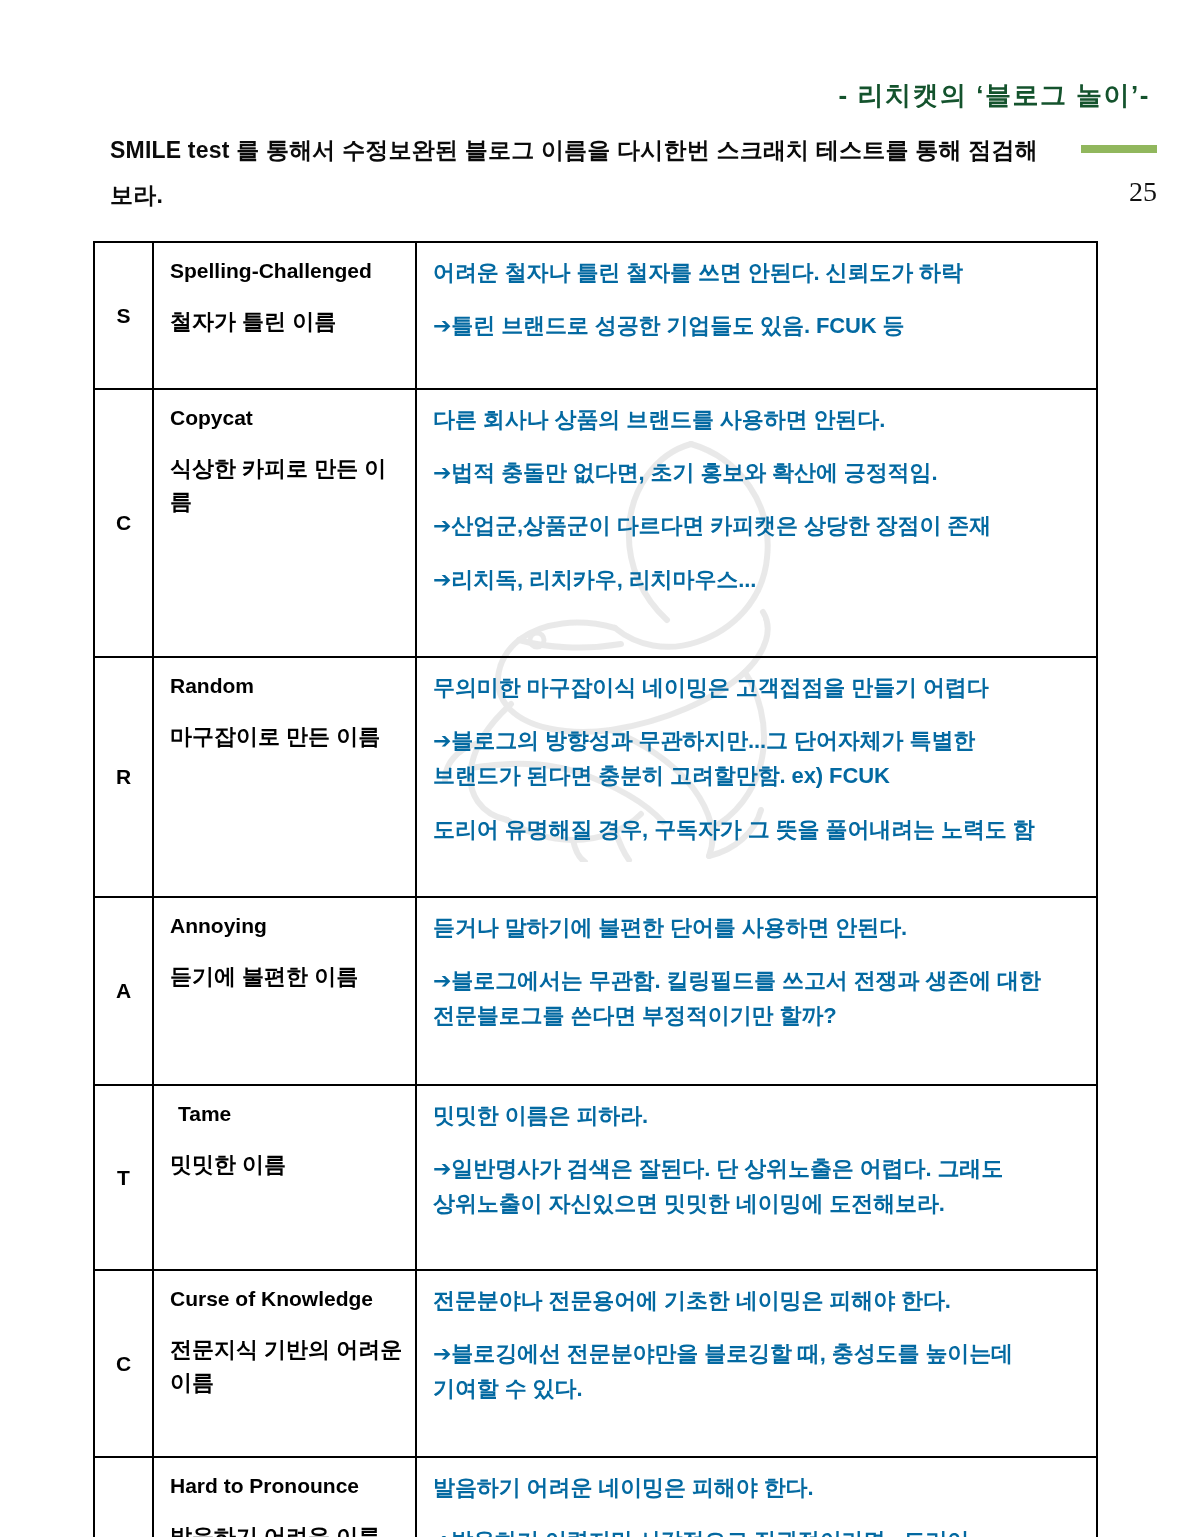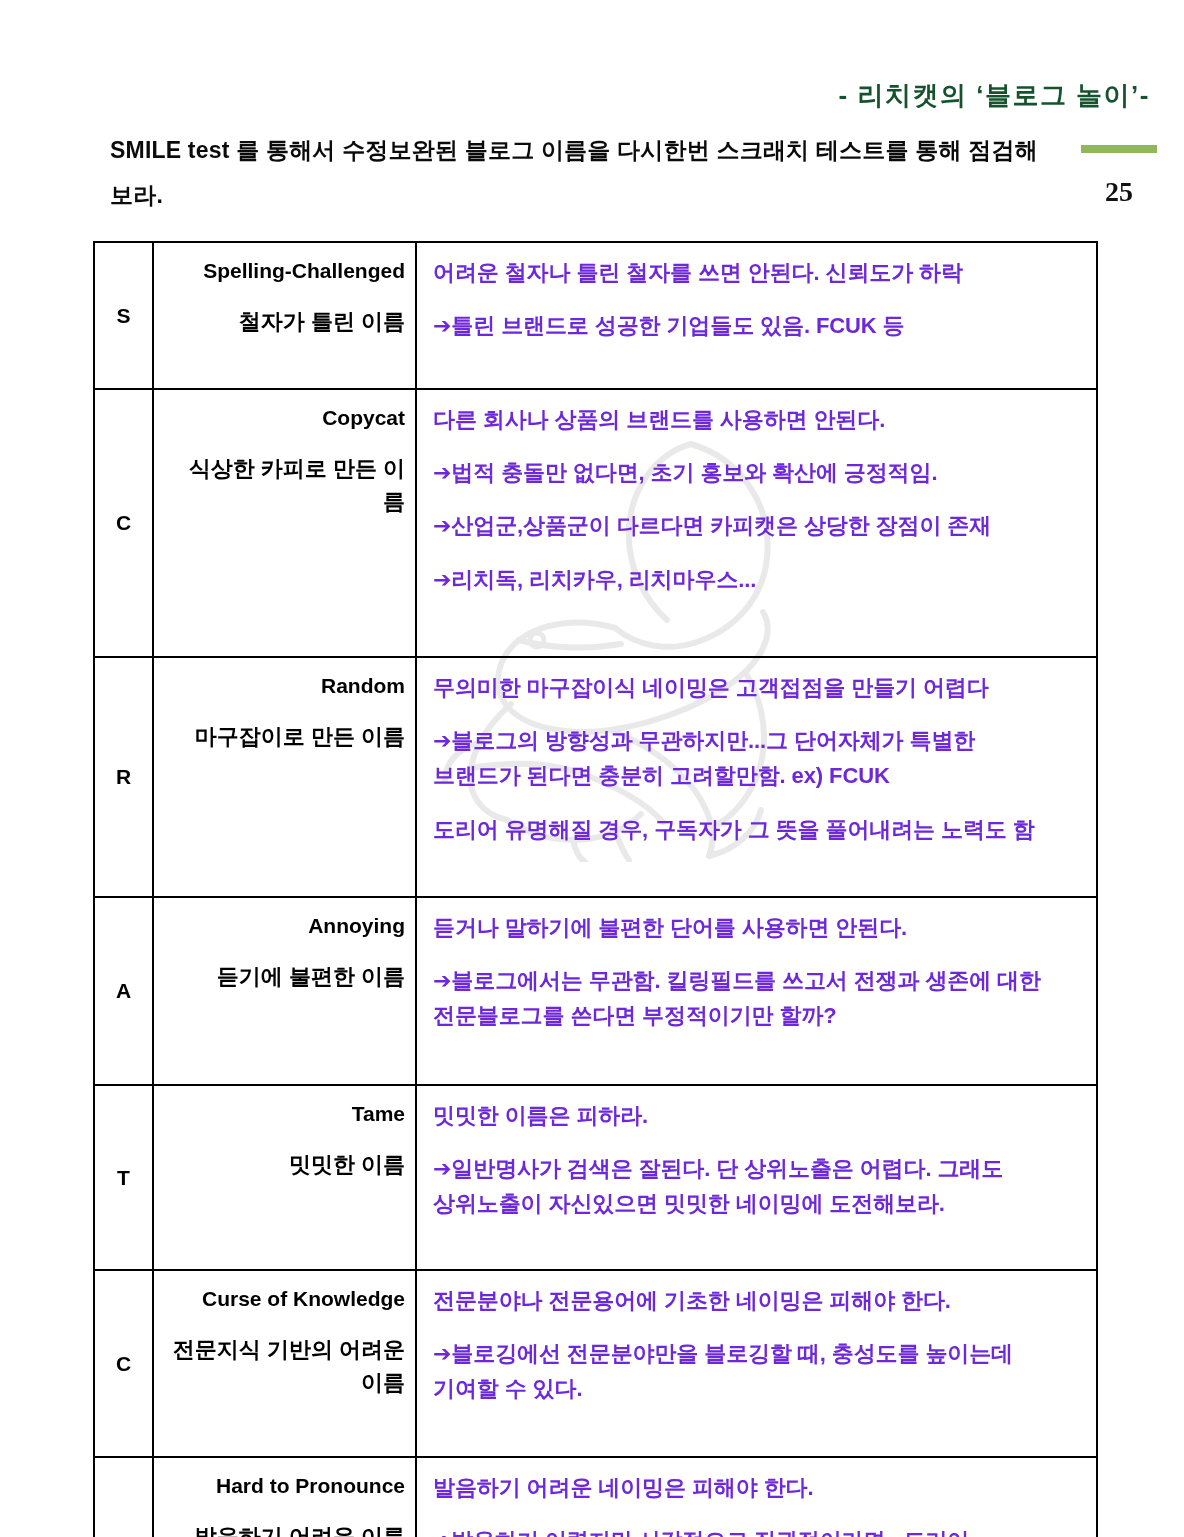--- a/index.html
+++ b/index.html
@@ -40,23 +40,23 @@
     width: 76px;
     height: 8px;
     background: #91b75d;
   }
 
   .page-number {
     position: absolute;
     left: 1081px;
     top: 176px;
     width: 76px;
-    text-align: center;
+    text-align: right;
     font-size: 28px;
-    font-weight: 700;
+    font-weight: 400;
     color: #111;
     font-family: "Liberation Serif", "DejaVu Serif", serif;
   }
 
   
   .intro {
     position: absolute;
     left: 110px;
     top: 128px;
     width: 940px;
@@ -103,21 +103,20 @@
   .cell-letter {
     text-align: center;
     vertical-align: middle !important;
     font-size: 21px;
     font-weight: 700;
     color: #000;
   }
 
   .cell-name {
     padding: 14px 10px 14px 16px !important;
-    text-align: right;
   }
   .cell-desc {
     padding: 14px 12px 14px 16px !important;
   }
 
   .name-en {
     font-size: 21px;
     font-weight: 700;
     line-height: 1.35;
     margin-bottom: 20px;
@@ -128,21 +127,21 @@
   .name-ko {
     font-size: 22px;
     font-weight: 700;
     line-height: 1.5;
   }
 
   .desc-line {
     font-size: 22px;
     font-weight: 700;
     line-height: 1.42;
-    color: #6d28d9;
+    color: #0369a1;
     margin-bottom: 22px;
     letter-spacing: -0.1px;
   }
   .desc-line:last-child { margin-bottom: 0; }
   .desc-line.tight { margin-bottom: 4px; }
 
   
   tr.r-s  td { height: 117px; }
   tr.r-c1 td { height: 238px; }
   tr.r-r  td { height: 210px; }

